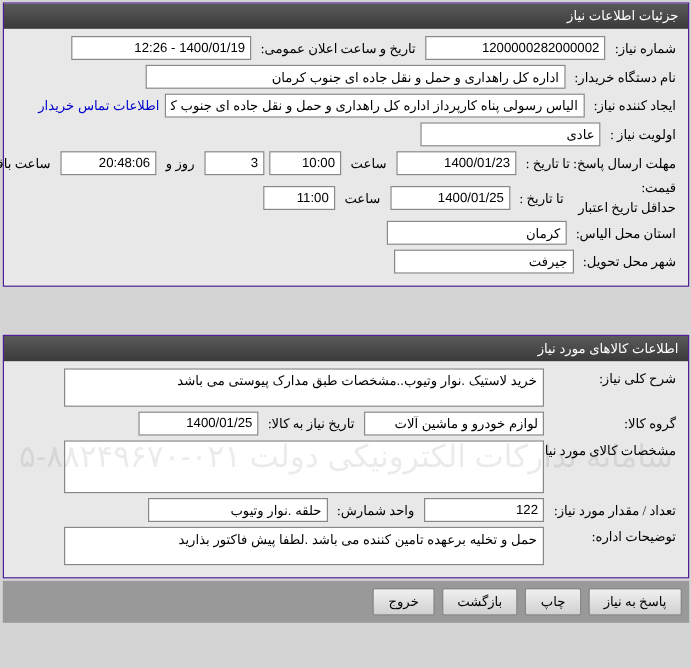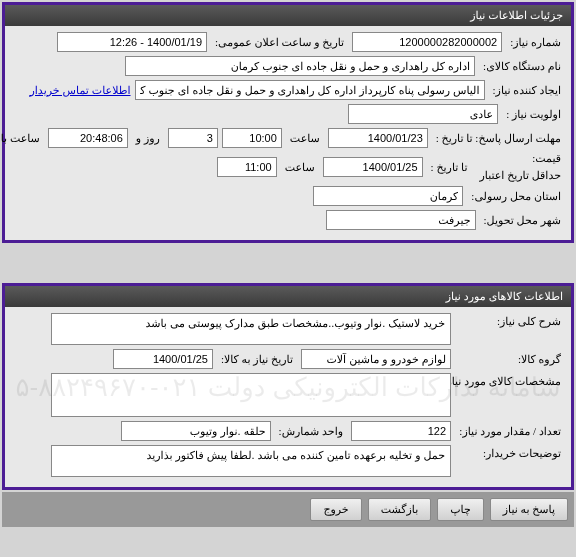--- a/index.html
+++ b/index.html
@@ -6,21 +6,21 @@
 body {
   font-family: Tahoma, Arial, sans-serif;
   font-size: 11px;
   background: #d4d4d4;
   direction: rtl;
   width: 576px;
 }
 .panel {
   background: #e8e8e8;
   margin: 2px;
-  border: 3px solid #4c1d95;
+  border: 1px solid #4c1d95;
 }
 .panel-header {
   background: linear-gradient(to bottom, #5a5a5a, #3a3a3a);
   color: #fff;
   padding: 4px 8px;
   font-size: 11px;
 }
 .panel-body {
   padding: 6px;
 }
@@ -47,21 +47,20 @@
 }
 .w80 { width: 80px; }
 .w100 { width: 100px; }
 .w60 { width: 60px; }
 .w50 { width: 50px; }
 .w150 { width: 150px; }
 .w350 { width: 350px; }
 .w400 { width: 400px; }
 .link {
   color: #0000cc;
-  text-decoration: underline;
   cursor: pointer;
   text-align: center;
 }
 textarea {
   background: #fff;
   border: 1px solid #888;
   font-family: Tahoma, Arial, sans-serif;
   font-size: 11px;
   padding: 3px 5px;
   direction: rtl;
@@ -105,21 +104,21 @@
 <div class="panel">
   <div class="panel-header">جزئیات اطلاعات نیاز</div>
   <div class="panel-body">
     <div class="row">
       <span class="label">شماره نیاز:</span>
       <input type="text" class="w150" value="1200000282000002" style="">
       <span class="label">تاریخ و ساعت اعلان عمومی:</span>
       <input type="text" class="w150" value="1400/01/19 - 12:26" style="">
     </div>
     <div class="row">
-      <span class="label">نام دستگاه کالای:</span>
+      <span class="label">نام دستگاه خریدار:</span>
       <input type="text" class="w350" value="اداره کل راهداری و حمل و نقل جاده ای جنوب کرمان" style="">
     </div>
     <div class="row">
       <span class="label">ایجاد کننده نیاز:</span>
       <input type="text" class="w350" value="الیاس رسولی پناه کارپرداز اداره کل راهداری و حمل و نقل جاده ای جنوب کرمان" style="">
       <span class="link">اطلاعات تماس خریدار</span>
     </div>
     <div class="row">
       <span class="label">اولویت نیاز :</span>
       <input type="text" class="w150" value="عادی" style="">
@@ -138,21 +137,21 @@
       <div style="display:flex;flex-direction:column;">
         <span class="label" style="padding-top:0">قیمت:</span>
         <span class="label" style="padding-bottom:0">حداقل تاریخ اعتبار</span>
       </div>
       <span class="label">تا تاریخ :</span>
       <input type="text" class="w100" value="1400/01/25" style="">
       <span class="label">ساعت</span>
       <input type="text" class="w60" value="11:00" style="">
     </div>
     <div class="row">
-      <span class="label">استان محل رسولی:</span>
+      <span class="label">استان محل الیاس:</span>
       <input type="text" class="w150" value="کرمان" style="">
     </div>
     <div class="row">
       <span class="label">شهر محل تحویل:</span>
       <input type="text" class="w150" value="جیرفت" style="">
     </div>
   </div>
 </div>
 
 <div class="panel watermark-container">
@@ -174,21 +173,21 @@
       <span class="label" style="width:110px">مشخصات کالای مورد نیاز:</span>
       <textarea class="w400" rows="3" style=""></textarea>
     </div>
     <div class="row">
       <span class="label" style="width:110px">تعداد / مقدار مورد نیاز:</span>
       <input type="text" class="w100" value="122" style="">
       <span class="label">واحد شمارش:</span>
       <input type="text" class="w150" value="حلقه .نوار وتیوب" style="">
     </div>
     <div class="row" style="align-items:flex-start">
-      <span class="label" style="width:110px">توضیحات خریدار:</span>
+      <span class="label" style="width:110px">توضیحات اداره:</span>
       <textarea class="w400" rows="2" style="">حمل و تخلیه برعهده تامین کننده می باشد .لطفا پیش فاکتور بذارید</textarea>
     </div>
   </div>
 </div>
 
 <div class="button-bar">
   <button class="btn">پاسخ به نیاز</button>
   <button class="btn">چاپ</button>
   <button class="btn">بازگشت</button>
   <button class="btn">خروج</button>

